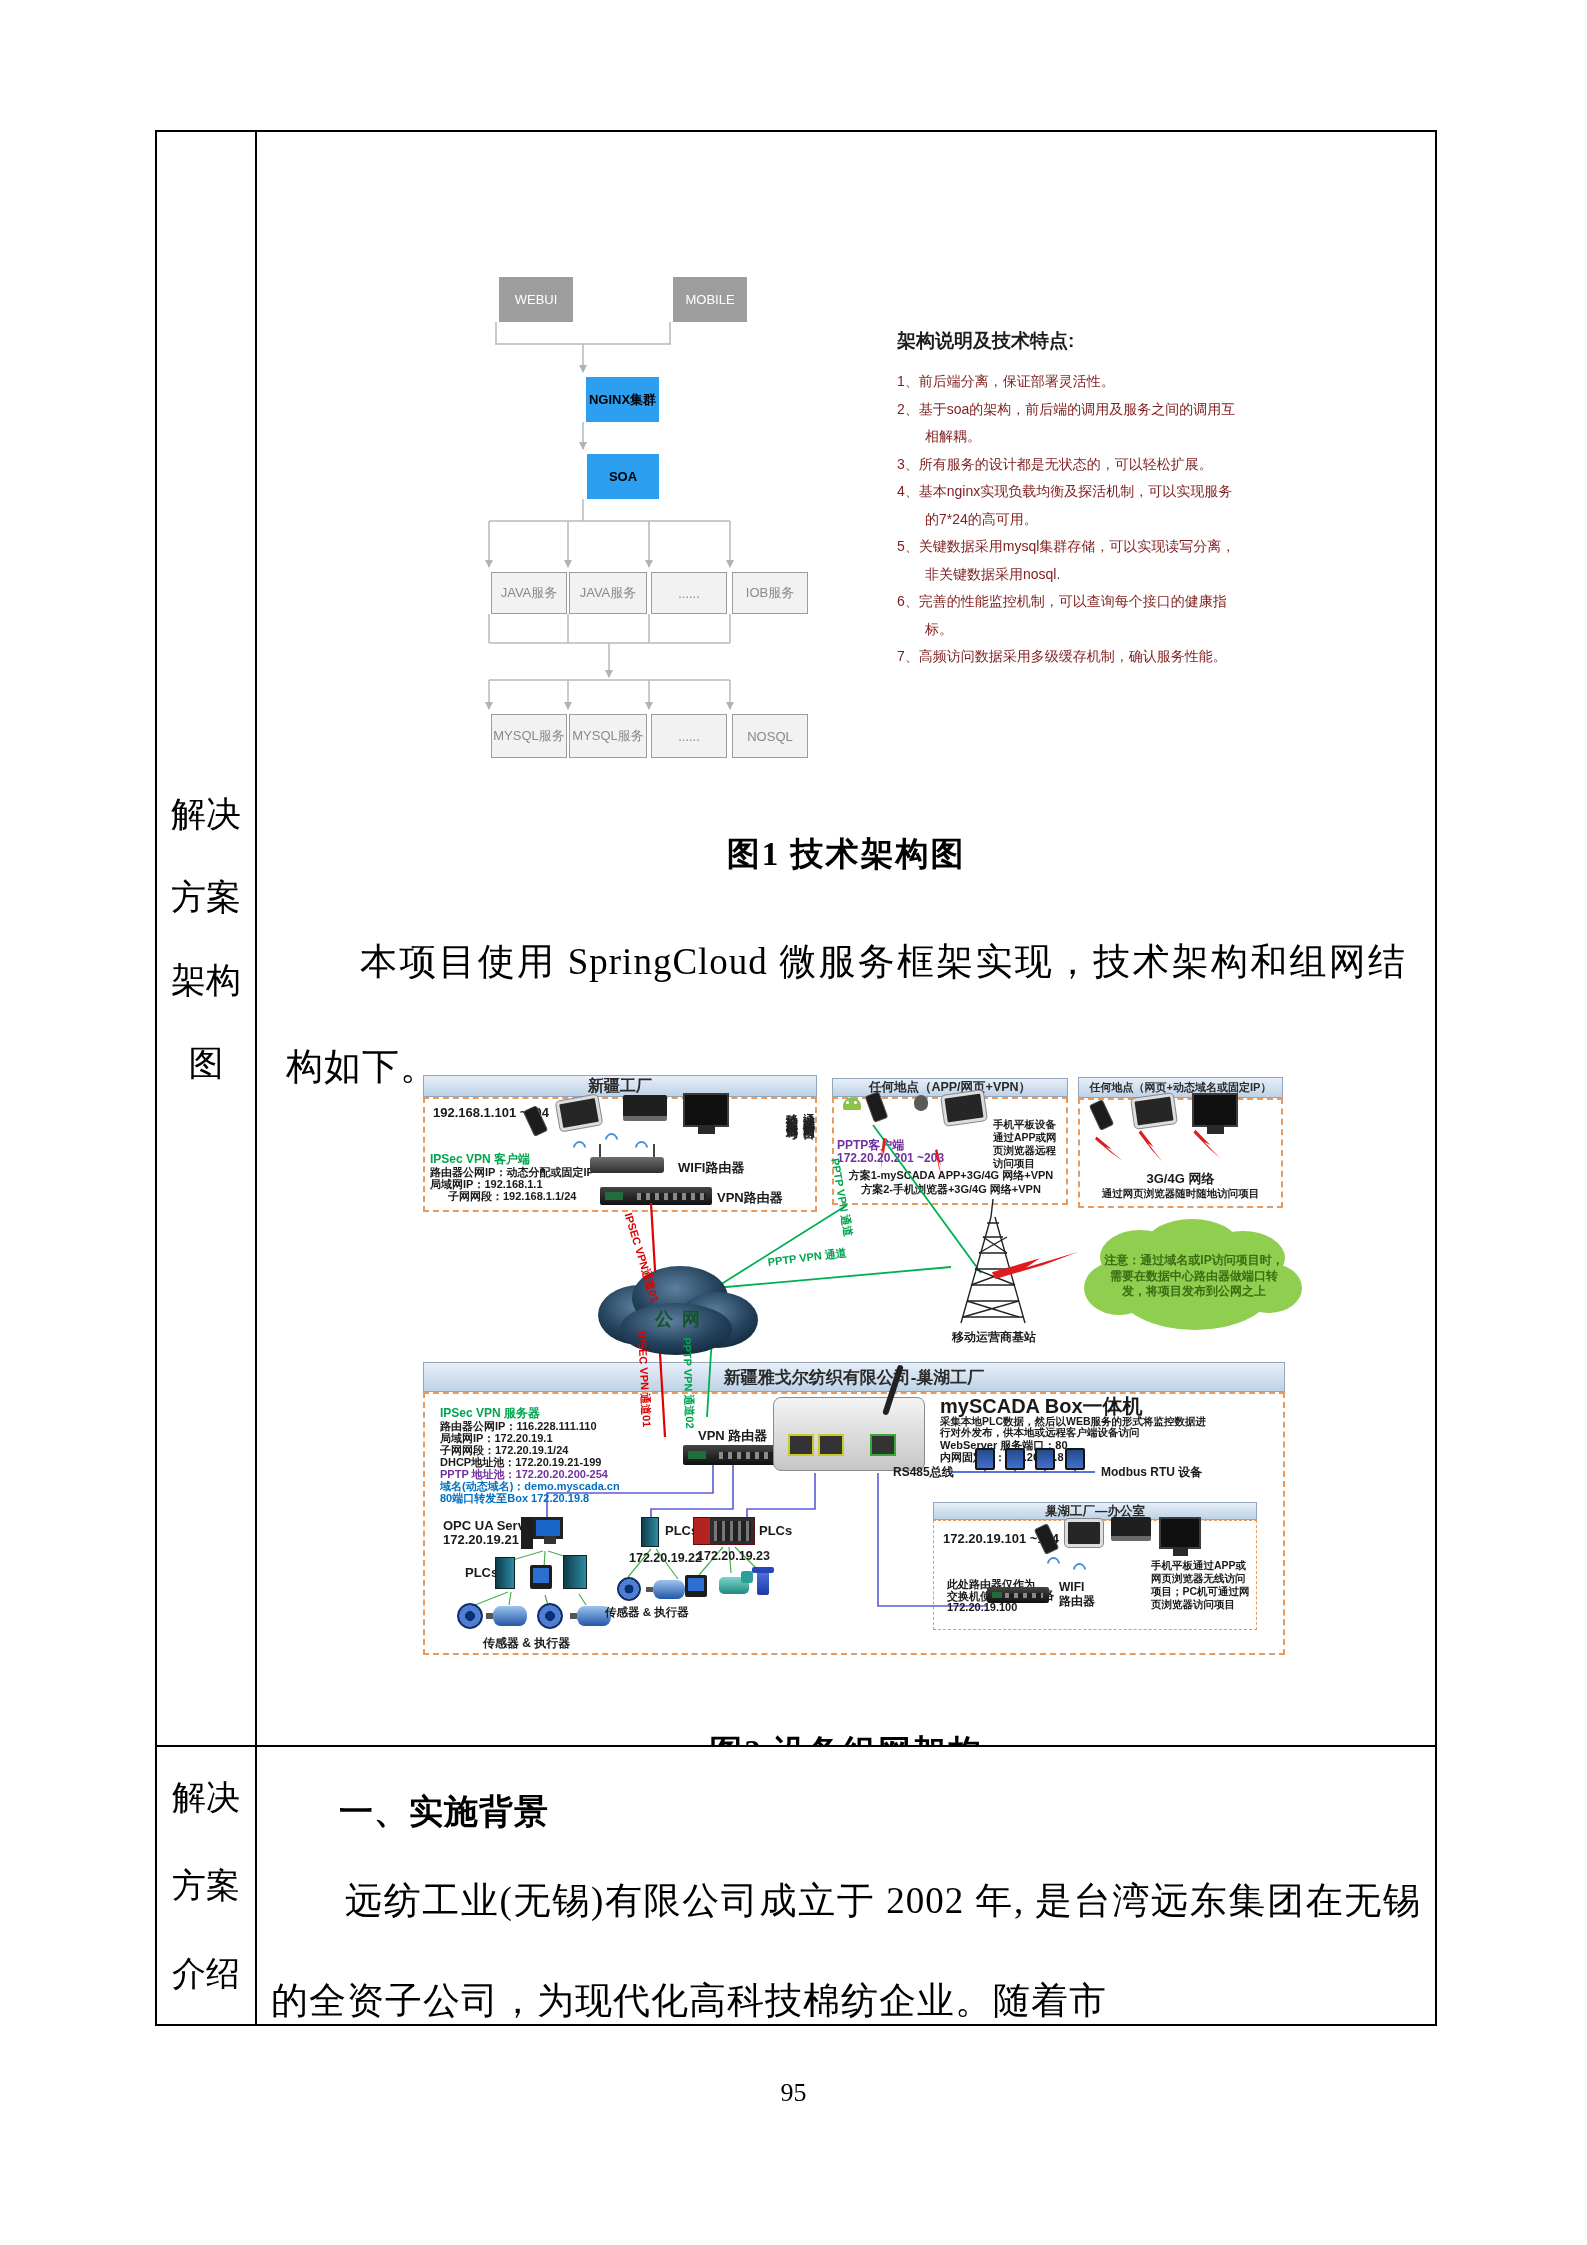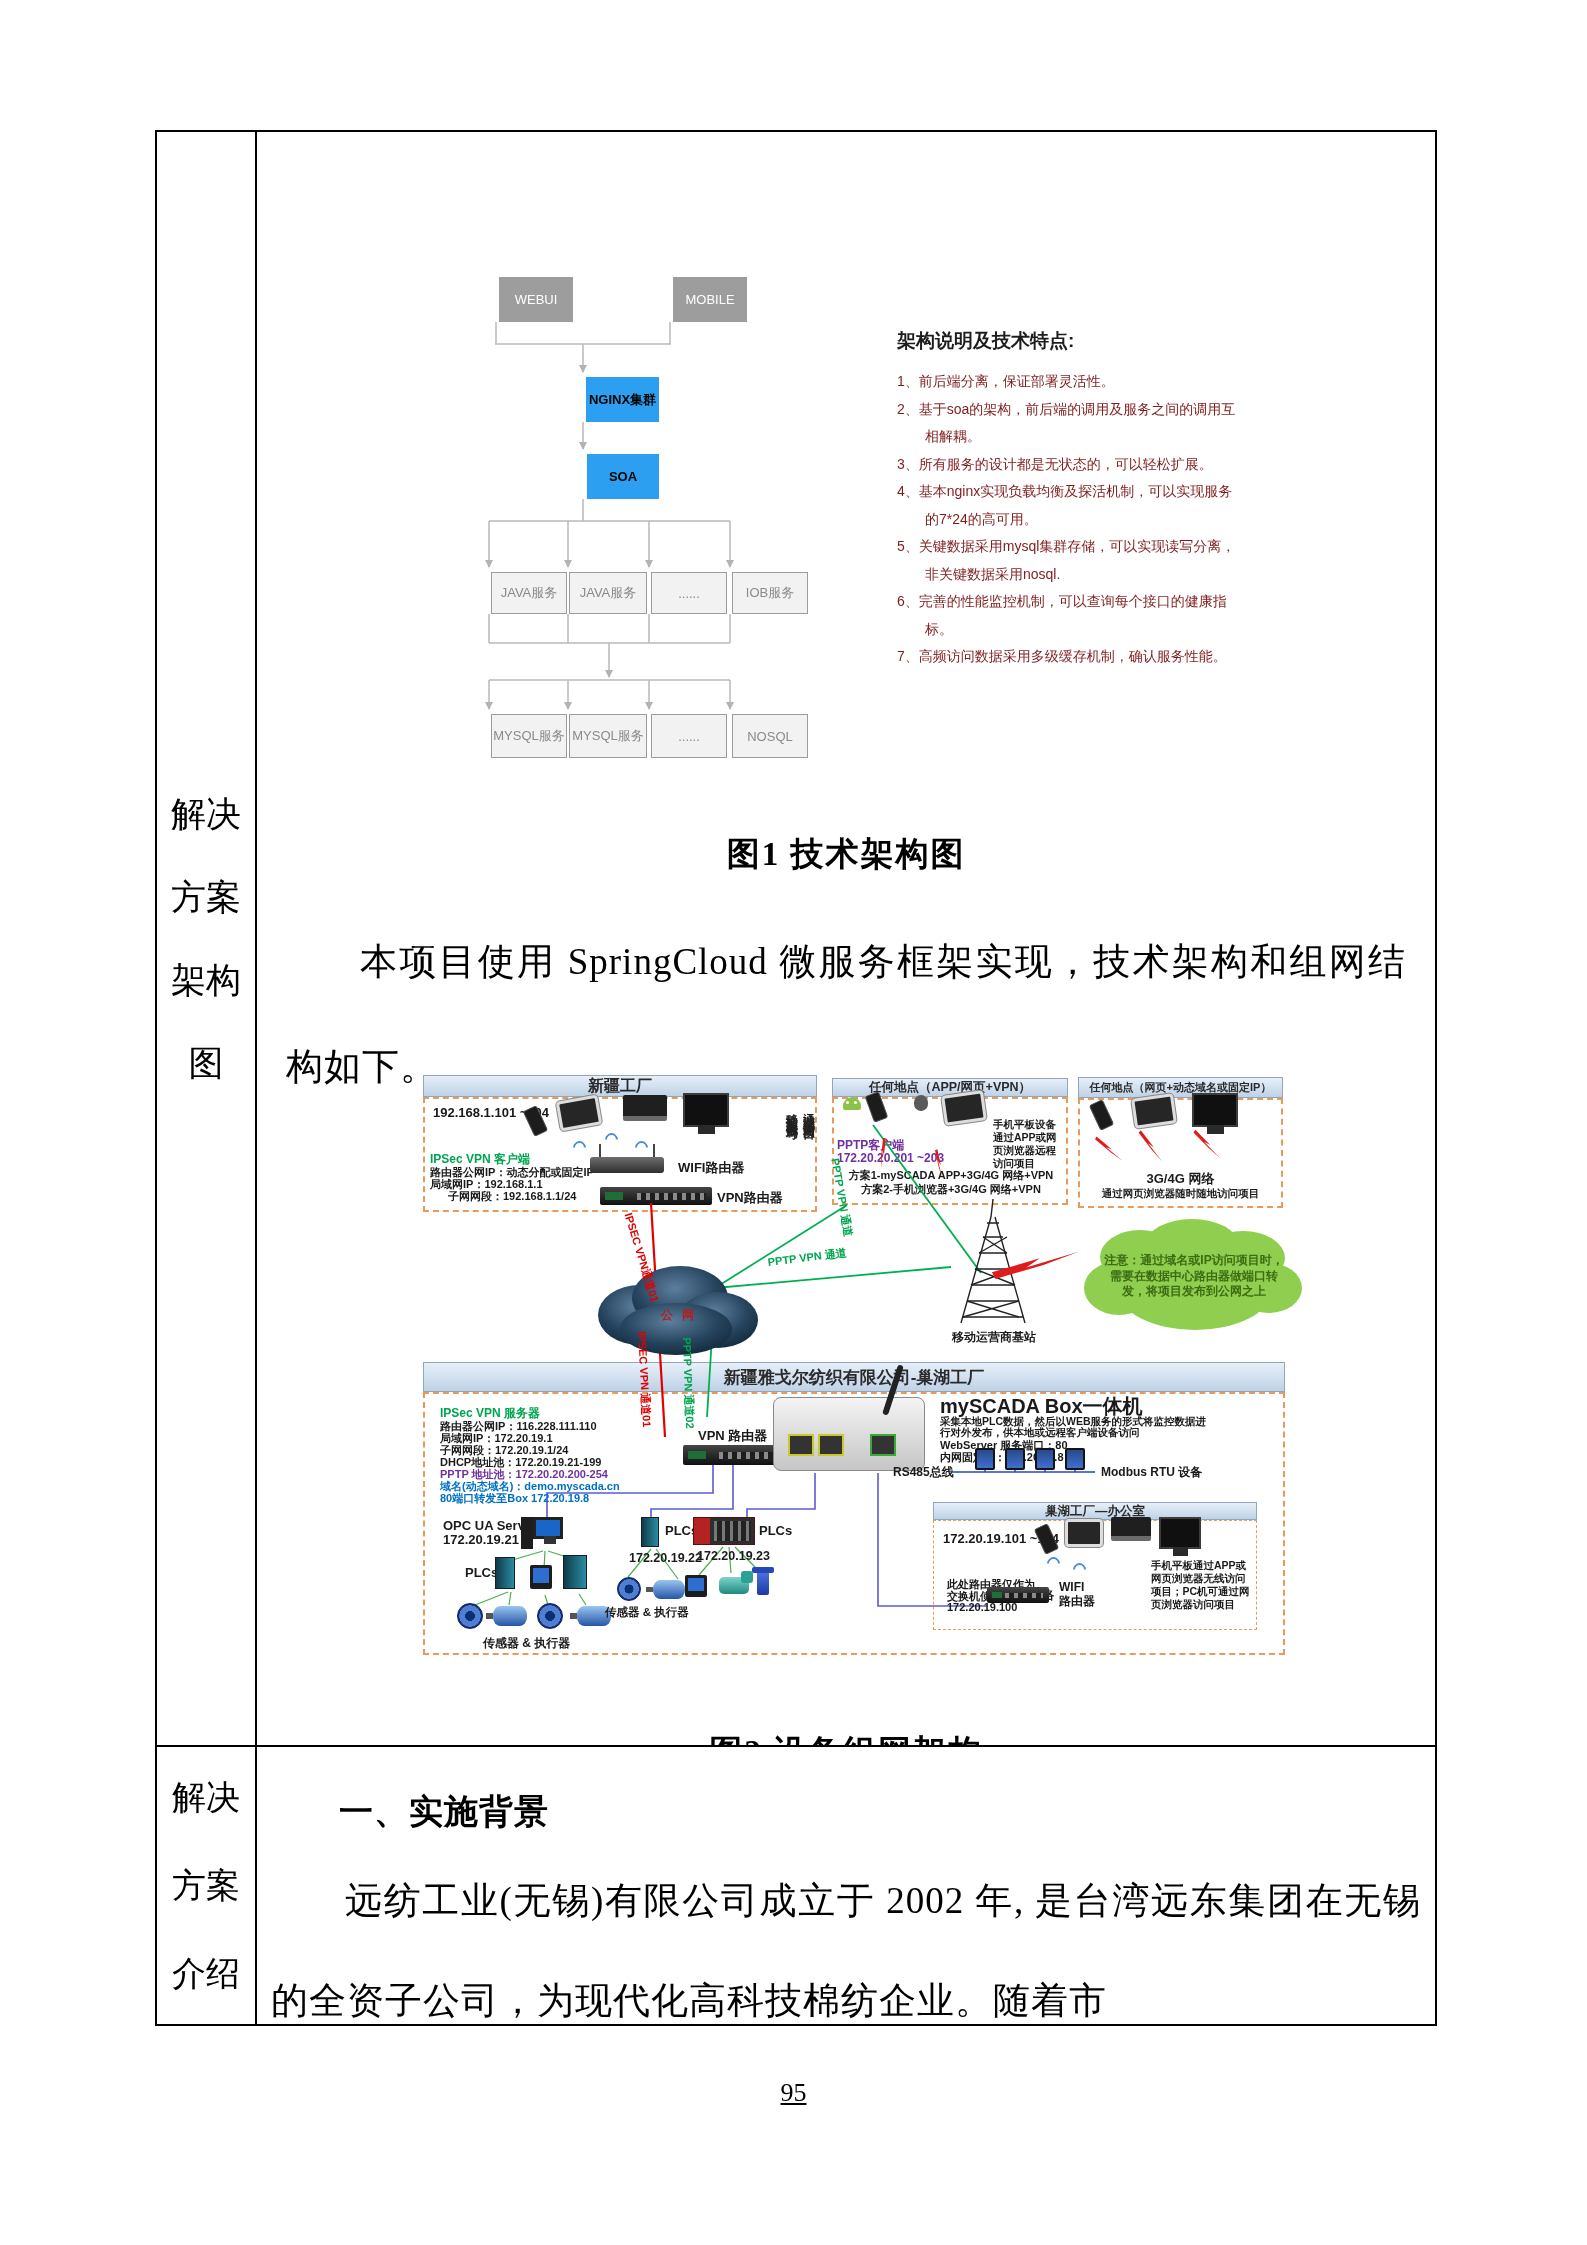--- a/index.html
+++ b/index.html
@@ -83,21 +83,21 @@
   .ic-android::after{content:"";position:absolute;left:3px;top:4px;width:3px;height:3px;background:#fff;border-radius:50%;box-shadow:8px 0 0 #fff;}
   .ic-apple{width:14px;height:16px;background:#5a5a5a;border-radius:50% 50% 46% 46%;}
   .wf{position:absolute;width:9px;height:9px;border:2px solid #4a90d9;border-radius:50%;
       border-bottom-color:transparent;border-left-color:transparent;transform:rotate(-45deg);}
   
   .sec-heading{margin:42px 14px 4px 14px;font-family:"Liberation Serif","DejaVu Serif",serif;
       font-size:34px;font-weight:bold;text-indent:2em;letter-spacing:1px;}
   .body-para2{margin:16px 14px 0 14px;font-family:"Liberation Serif","DejaVu Serif",serif;
       font-size:37px;line-height:100px;text-indent:2em;text-align:justify;letter-spacing:1px;}
   .page-number{position:absolute;left:0;right:0;top:2078px;text-align:center;
-      font-family:"Liberation Serif","DejaVu Serif",serif;font-size:26px;text-decoration:underline;}
+      font-family:"Liberation Serif","DejaVu Serif",serif;font-size:26px;}
 </style>
 </head>
 <body>
 
 <div class="page">
   <div class="doc-table">
 
     <div class="trow row1">
       <div class="label-cell">
         <span>解决</span>
@@ -288,21 +288,21 @@
             </g>
 
             <g stroke="#49b04e" stroke-width="1.2" fill="none">
               <path d="M148,486 L114,496 M150,486 L149,504 M153,486 L184,496"></path>
               <path d="M113,527 L80,540 M116,527 L114,540 M150,530 L153,540 M184,529 L191,540"></path>
               <path d="M256,484 L233,512 M261,484 L283,514"></path>
               <path d="M328,482 L304,510 M334,482 L336,508 M340,482 L364,506"></path>
             </g>
           </svg>
 
-          <div class="nt" style="left:232px;top:242px;width:110px;text-align:center;font-size:12px;letter-spacing:9px;color:#b91c1c">公网</div>
+          <div class="nt" style="left:232px;top:242px;width:110px;text-align:center;font-size:18px;letter-spacing:9px;color:#14532d">公网</div>
           <div class="nt" style="left:538px;top:264px;width:122px;text-align:center;font-size:12px">移动运营商基站</div>
           <div class="nt wrap" style="left:706px;top:188px;width:186px;text-align:center;font-size:12px;line-height:15.5px;color:#3c6b14">注意：通过域名或IP访问项目时，需要在数据中心路由器做端口转发，将项目发布到公网之上</div>
           <div class="nt rd rot" style="left:240px;top:146px;transform:rotate(73deg)">IPSEC VPN通道01</div>
           <div class="nt rd rot" style="left:254px;top:266px;transform:rotate(87deg)">IPSEC VPN 通道01</div>
           <div class="nt g rot" style="left:447px;top:92px;transform:rotate(80deg)">PPTP VPN 通道</div>
           <div class="nt g rot" style="left:372px;top:190px;transform:rotate(-7deg)">PPTP VPN 通道</div>
           <div class="nt g rot" style="left:299px;top:272px;transform:rotate(88deg)">PPTP VPN 通道02</div>
 
           <div class="nt g" style="left:45px;top:340px;font-size:12px">IPSec VPN 服务器</div>
           <div class="nt" style="left:45px;top:354px">路由器公网IP：116.228.111.110</div>

